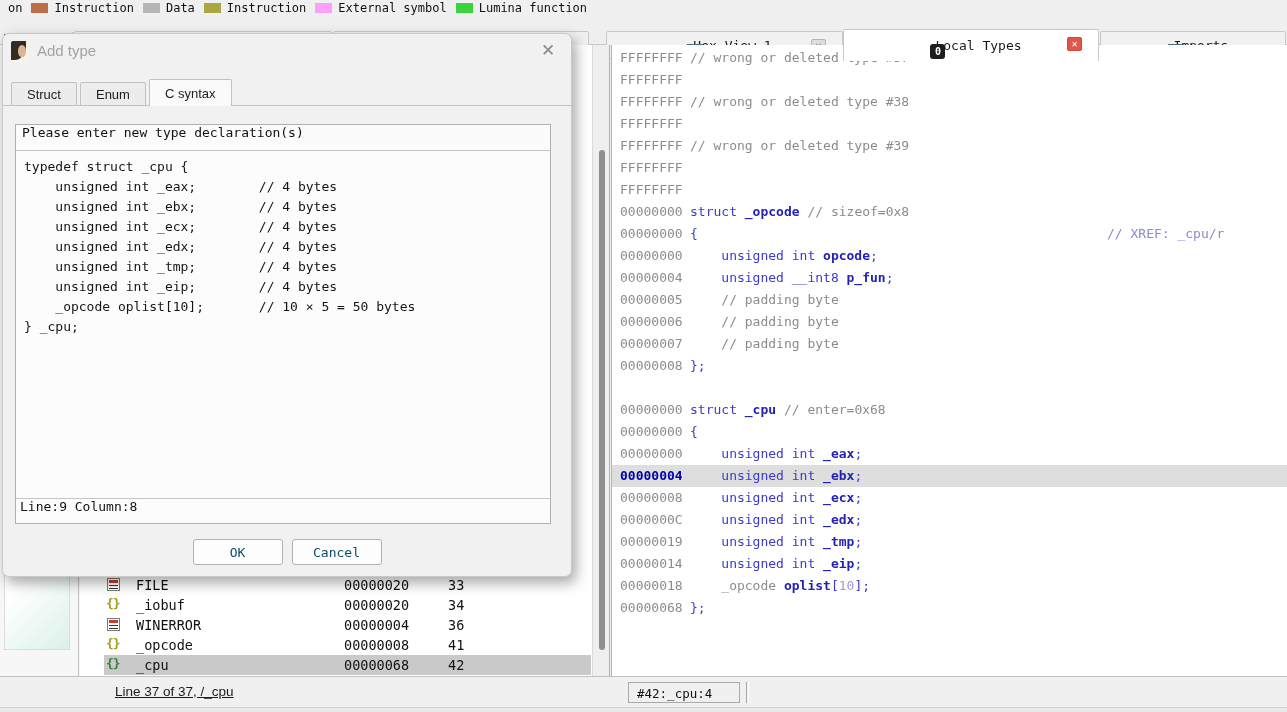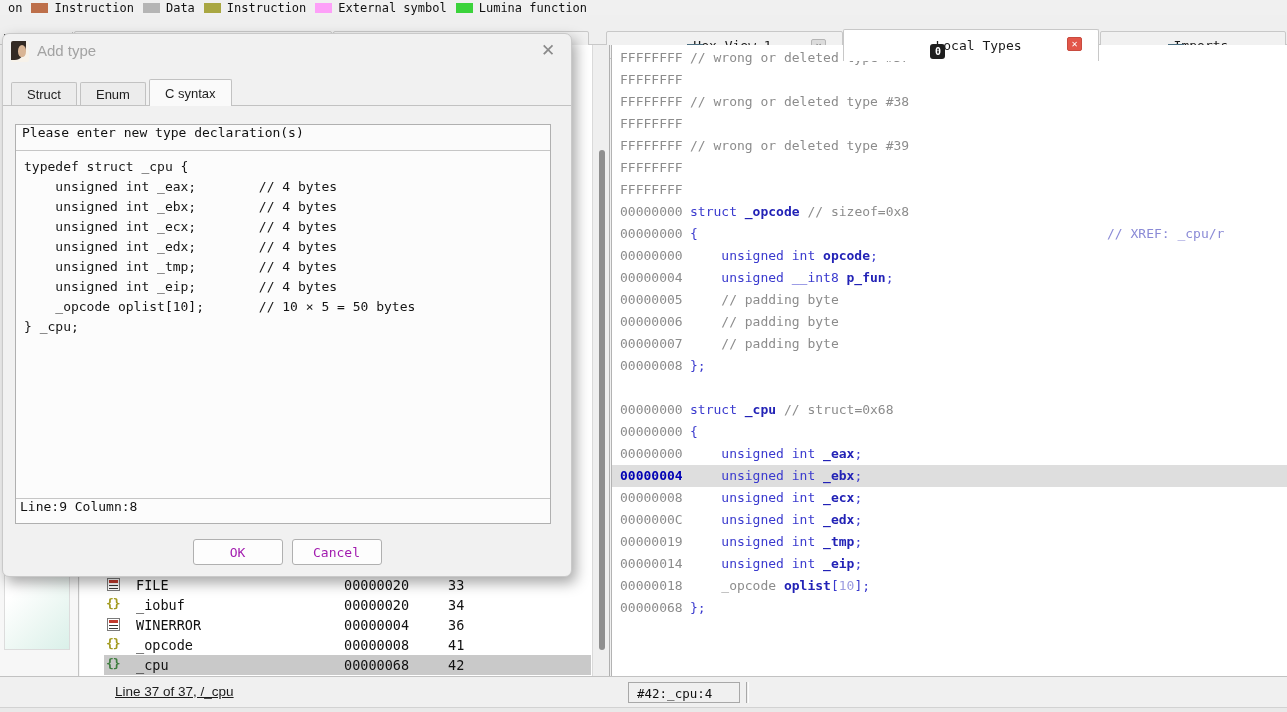--- a/index.html
+++ b/index.html
@@ -112,21 +112,21 @@
   .dlg-editor{position:absolute;left:12px;top:90px;width:536px;height:400px;border:1px solid #b0b0b0;
               background:#fcfcfc;display:flex;flex-direction:column;}
   .dlg-prompt{height:26px;line-height:26px;border-bottom:1px solid #c6c6c6;
               font:13px "DejaVu Sans Mono",monospace;padding-left:6px;color:#111;background:#fbfbfb;}
   .dlg-code{flex:1;margin:0;padding:6px 0 0 8px;font:13px/20px "DejaVu Sans Mono",monospace;color:#151515;
             background:#fcfcfc;overflow:hidden;white-space:pre;}
   .dlg-status{height:25px;line-height:25px;border-top:1px solid #c6c6c6;
               font:13px "DejaVu Sans Mono",monospace;padding-left:4px;color:#111;}
   .dlg-buttons{position:absolute;left:0;top:505px;width:100%;display:flex;justify-content:center;gap:9px;}
   .dlg-btn{width:90px;height:26px;background:#fdfdfd;border:1px solid #b0b0b0;border-radius:3px;
-           font:13px "DejaVu Sans Mono",monospace;color:#a21caf;}
+           font:13px "DejaVu Sans Mono",monospace;color:#0c4a6e;}
 </style>
 </head>
 <body>
 
 <div class="screen">
 
   <div class="legend">
     <span>on</span>
   <span class="legend-item">
         <span class="swatch" style="background: rgb(189, 111, 74);"></span>
@@ -237,21 +237,21 @@
       <div class="lt-line"><span class="lt-addr">FFFFFFFF</span></div>
       <div class="lt-line"><span class="lt-addr">00000000</span><span class="sk">struct </span><span class="sn">_opcode</span><span class="sg"> // sizeof=0x8</span></div>
       <div class="lt-line"><span class="lt-addr">00000000</span><span class="sk">{</span><span class="xref sg" style="color: rgb(138, 138, 214);">// XREF: _cpu/r</span></div>
       <div class="lt-line"><span class="lt-addr">00000000</span><span>    </span><span class="sk">unsigned int</span><span> </span><span class="sn">opcode</span><span class="sk">;</span></div>
       <div class="lt-line"><span class="lt-addr">00000004</span><span>    </span><span class="sk">unsigned __int8</span><span> </span><span class="sn">p_fun</span><span class="sk">;</span></div>
       <div class="lt-line"><span class="lt-addr">00000005</span><span>    </span><span class="sg">// padding byte</span></div>
       <div class="lt-line"><span class="lt-addr">00000006</span><span>    </span><span class="sg">// padding byte</span></div>
       <div class="lt-line"><span class="lt-addr">00000007</span><span>    </span><span class="sg">// padding byte</span></div>
       <div class="lt-line"><span class="lt-addr">00000008</span><span class="sk">};</span></div>
       <div class="lt-line"><span class="lt-addr"></span></div>
-      <div class="lt-line"><span class="lt-addr">00000000</span><span class="sk">struct </span><span class="sn">_cpu</span><span class="sg"> // struct=0x68</span></div>
+      <div class="lt-line"><span class="lt-addr">00000000</span><span class="sk">struct </span><span class="sn">_cpu</span><span class="sg"> // enter=0x68</span></div>
       <div class="lt-line"><span class="lt-addr">00000000</span><span class="sk">{</span></div>
       <div class="lt-line"><span class="lt-addr">00000000</span><span>    </span><span class="sk">unsigned int</span><span> </span><span class="sn">_eax</span><span class="sk">;</span></div>
       <div class="lt-line hl"><span class="lt-addr">00000004</span><span>    </span><span class="sk">unsigned int</span><span> </span><span class="sn">_ebx</span><span class="sk">;</span></div>
       <div class="lt-line"><span class="lt-addr">00000008</span><span>    </span><span class="sk">unsigned int</span><span> </span><span class="sn">_ecx</span><span class="sk">;</span></div>
       <div class="lt-line"><span class="lt-addr">0000000C</span><span>    </span><span class="sk">unsigned int</span><span> </span><span class="sn">_edx</span><span class="sk">;</span></div>
       <div class="lt-line"><span class="lt-addr">00000019</span><span>    </span><span class="sk">unsigned int</span><span> </span><span class="sn">_tmp</span><span class="sk">;</span></div>
       <div class="lt-line"><span class="lt-addr">00000014</span><span>    </span><span class="sk">unsigned int</span><span> </span><span class="sn">_eip</span><span class="sk">;</span></div>
       <div class="lt-line"><span class="lt-addr">00000018</span><span>    </span><span class="sg">_opcode </span><span class="sn">oplist</span><span class="sk">[</span><span class="sp">10</span><span class="sk">];</span></div>
       <div class="lt-line"><span class="lt-addr">00000068</span><span class="sk">};</span></div>
     </div>

